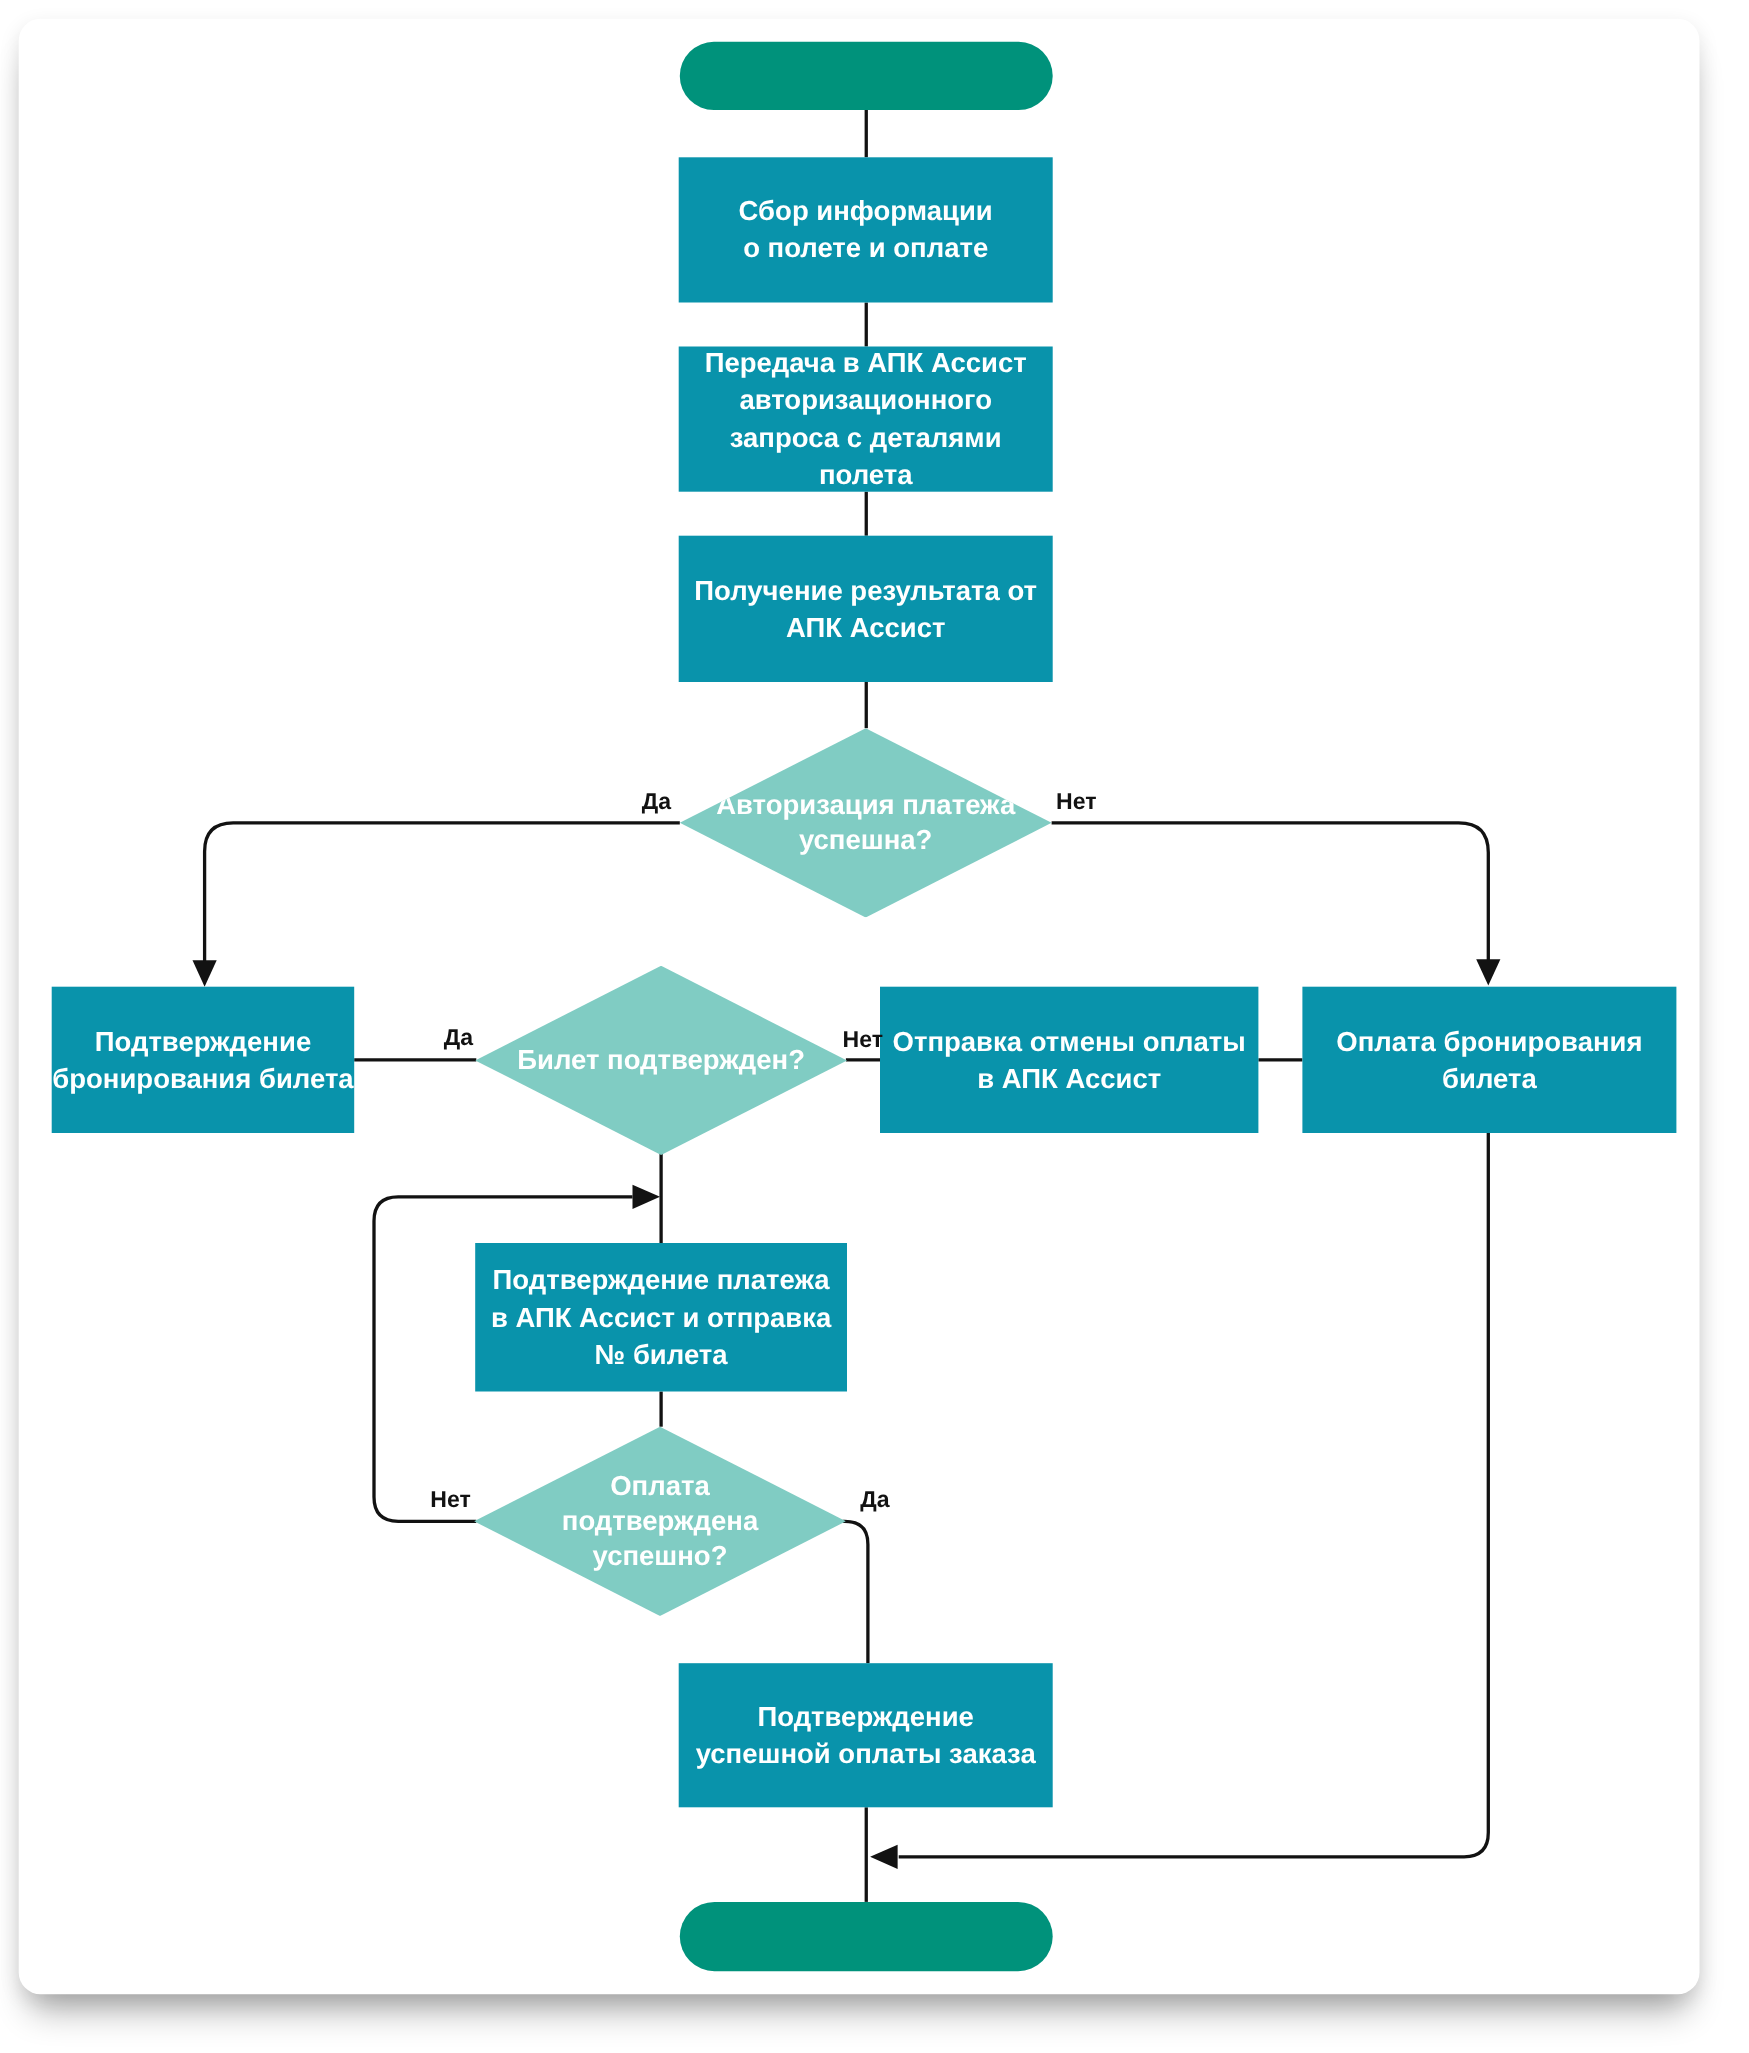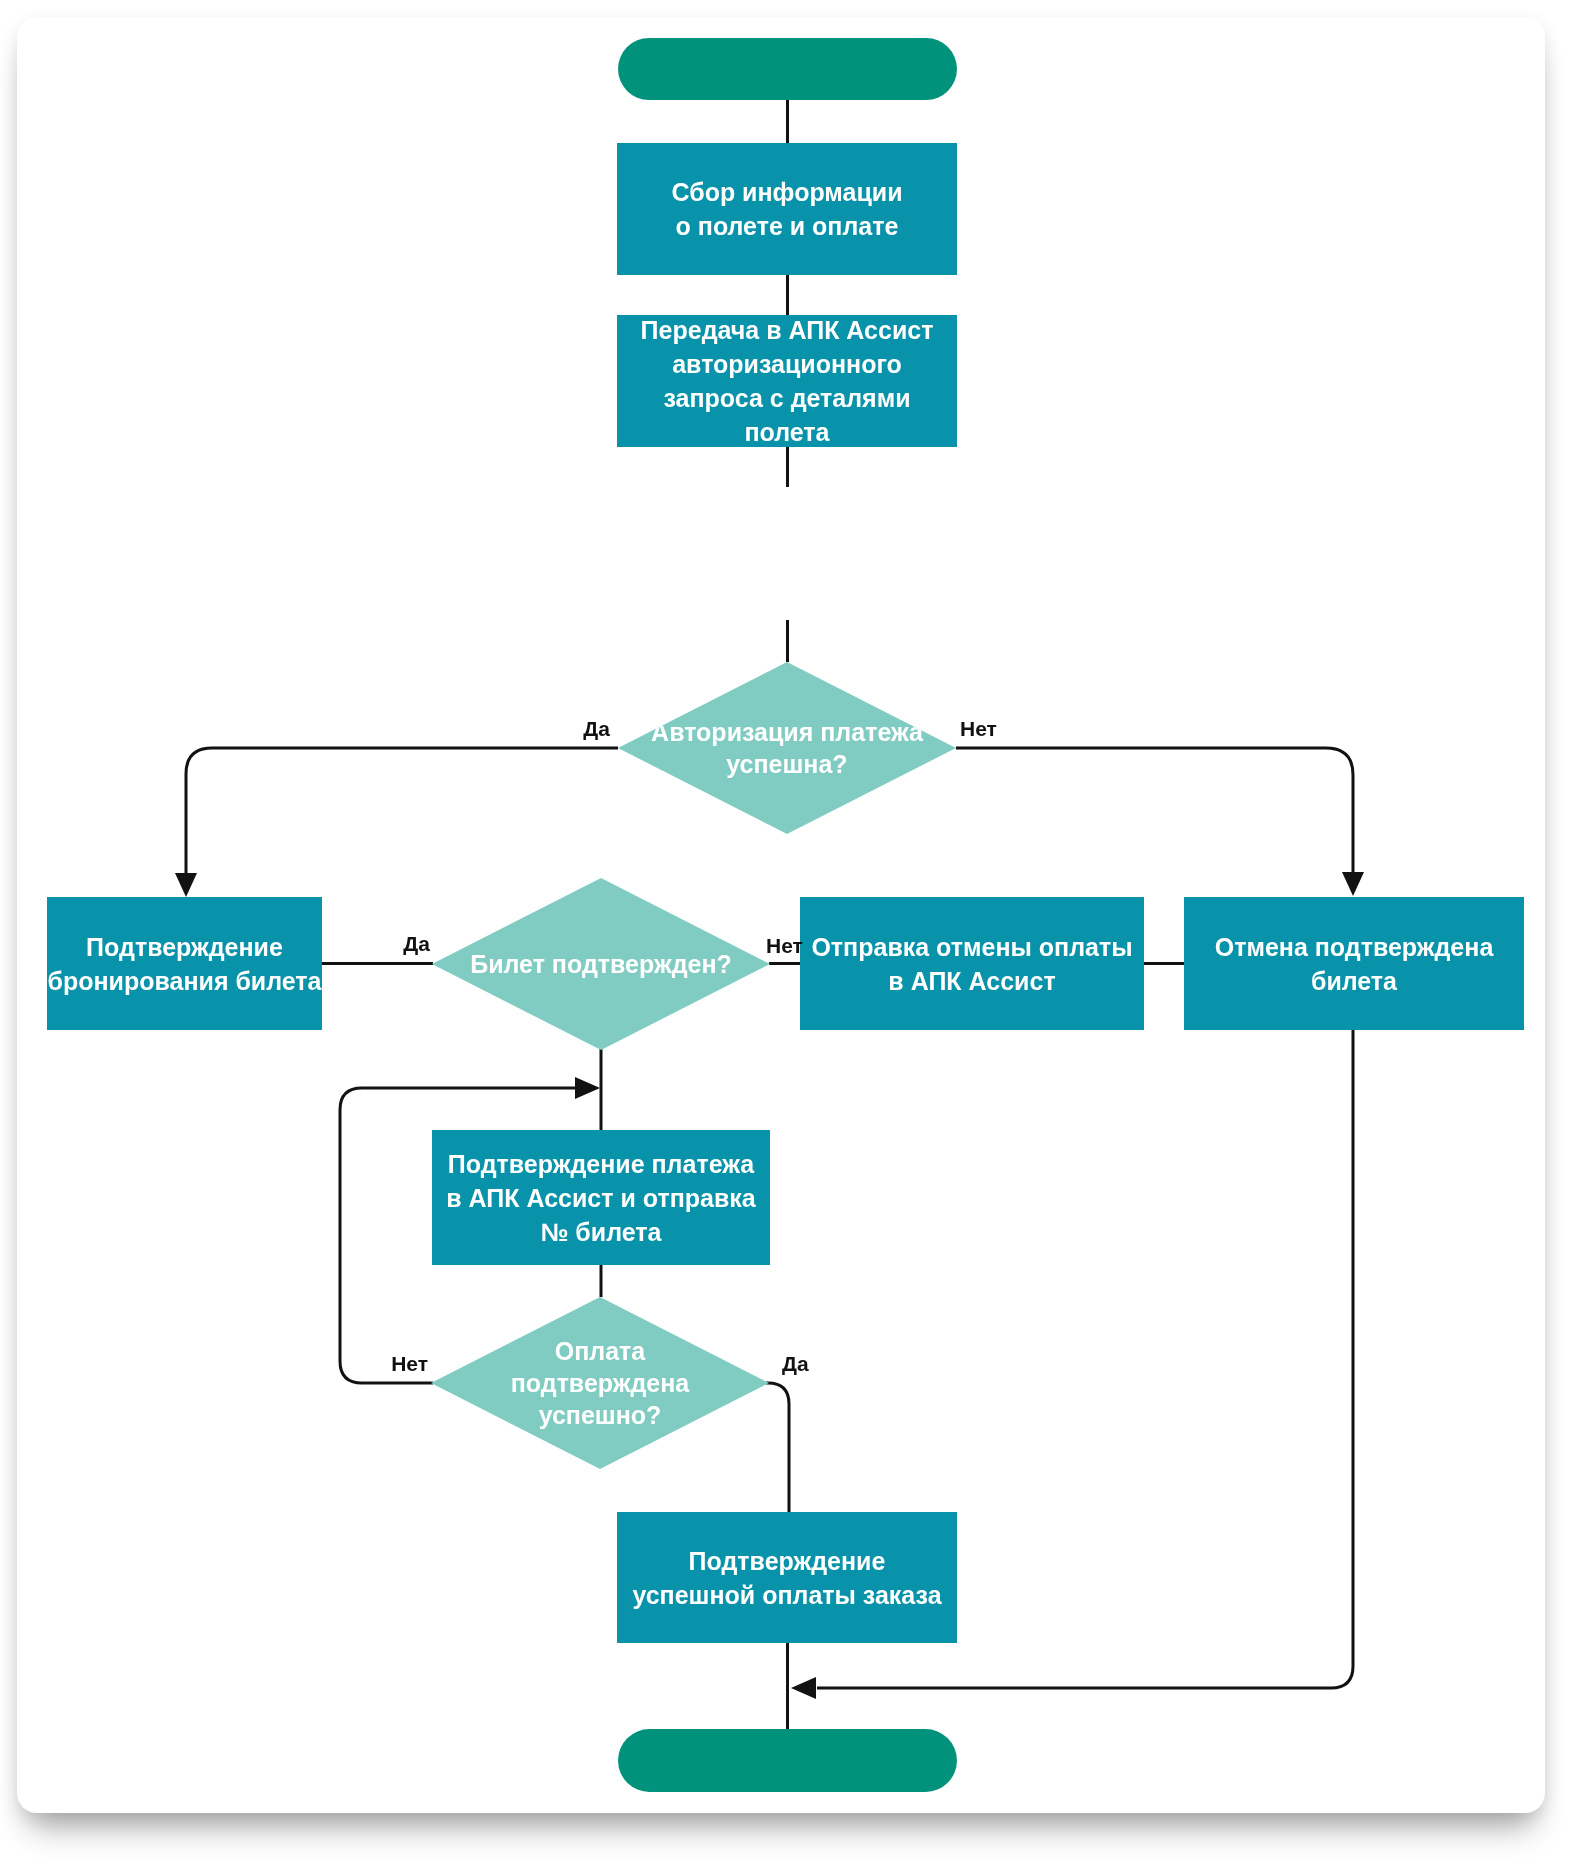--- a/index.html
+++ b/index.html
@@ -136,33 +136,35 @@
   <div class="node terminal" style="left:618px;top:38px;width:339px;height:62px"></div>
 
   <div class="node process" style="left:617px;top:143px;width:340px;height:132px">Сбор информации
 о полете и оплате</div>
 
   <div class="node process" style="left:617px;top:315px;width:340px;height:132px">Передача в АПК Ассист
 авторизационного
 запроса с деталями
 полета</div>
 
+  <div class="node process" style="left:617px;top:487px;width:340px;height:133px">Получение результата от
+АПК Ассист</div>
 
   <div class="node decision" style="left:618px;top:662px;width:338px;height:172px">Авторизация платежа
 успешна?</div>
 
   <div class="node process" style="left:47px;top:897px;width:275px;height:133px">Подтверждение
 бронирования билета</div>
 
   <div class="node decision" style="left:432px;top:878px;width:338px;height:172px">Билет подтвержден?</div>
 
   <div class="node process" style="left:800px;top:897px;width:344px;height:133px">Отправка отмены оплаты
 в АПК Ассист</div>
 
-  <div class="node process" style="left:1184px;top:897px;width:340px;height:133px">Отмена подтверждена
+  <div class="node process" style="left:1184px;top:897px;width:340px;height:133px">Оплата бронирования
 билета</div>
 
   <div class="node process" style="left:432px;top:1130px;width:338px;height:135px">Подтверждение платежа
 в АПК Ассист и отправка
 № билета</div>
 
   <div class="node decision" style="left:431px;top:1297px;width:338px;height:172px">Оплата
 подтверждена
 успешно?</div>
 

